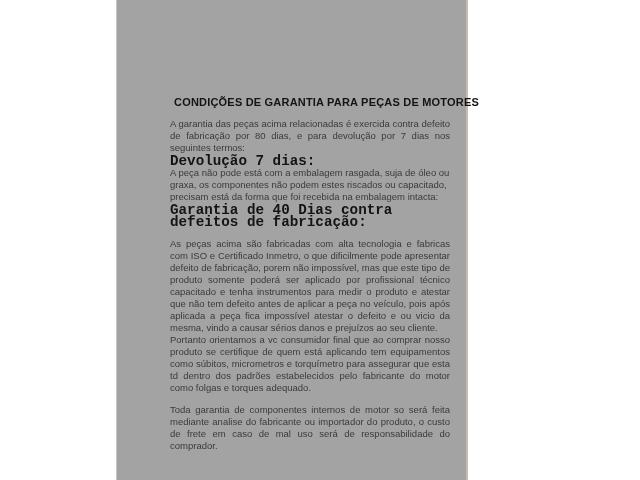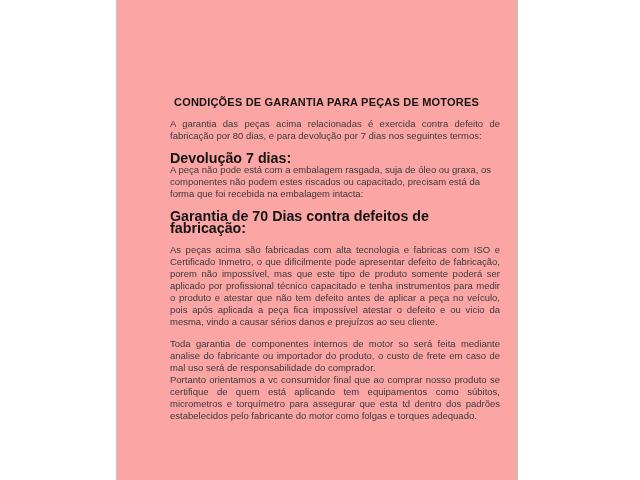--- a/index.html
+++ b/index.html
@@ -11,24 +11,24 @@
     width: 640px;
     height: 480px;
     position: relative;
     overflow: hidden;
     font-family: "Liberation Sans", sans-serif;
   }
   .page {
     position: absolute;
     left: 116px;
     top: 0;
-    width: 402px;
+    width: 352px;
     height: 480px;
     box-sizing: border-box;
-    background: #fca5a5;
+    background: #a3a3a3;
     border-left: 1px solid #c5c5c5;
     border-right: 2px solid #c6bcae;
   }
   .content {
     box-sizing: border-box;
     padding: 96px 16px 0 53px;
     color: #3a3a3a;
     font-size: 9.5px;
     line-height: 12px;
   }
@@ -45,40 +45,41 @@
   }
   .para.justify {
     text-align: justify;
   }
   .para.tight {
     margin-top: 0;
   }
   .sub-heading {
     font-weight: bold;
     color: #141414;
-    margin: 10px 0 0 0;
+    margin: 1px 0 0 0;
+    font-family: Liberation Mono, monospace;
   }
 </style>
 </head>
 <body>
 
 <div class="page">
   <div class="content">
 
     <h1 class="doc-title">CONDIÇÕES DE GARANTIA PARA PEÇAS DE MOTORES</h1>
 
 
     <p class="para justify">A garantia das peças acima relacionadas é exercida contra defeito de fabricação por 80 dias, e para devolução por 7 dias nos seguintes termos:</p>
 
     <h2 class="sub-heading">Devolução 7 dias:</h2>
 
     <p class="para tight">A peça não pode está com a embalagem rasgada, suja de óleo ou graxa, os componentes não podem estes riscados ou capacitado, precisam está da forma que foi recebida na embalagem intacta:</p>
 
-    <h2 class="sub-heading">Garantia de 70 Dias contra defeitos de fabricação:</h2>
+    <h2 class="sub-heading">Garantia de 40 Dias contra defeitos de fabricação:</h2>
 
     <p class="para justify">As peças acima são fabricadas com alta tecnologia e fabricas com ISO e Certificado Inmetro, o que dificilmente pode apresentar defeito de fabricação, porem não impossível, mas que este tipo de produto somente poderá ser aplicado por profissional técnico capacitado e tenha instrumentos para medir o produto e atestar que não tem defeito antes de aplicar a peça no veículo, pois após aplicada a peça fica impossível atestar o defeito e ou vicio da mesma, vindo a causar sérios danos e prejuízos ao seu cliente.</p>
 
+    <p class="para tight justify">Portanto orientamos a vc consumidor final que ao comprar nosso produto se certifique de quem está aplicando tem equipamentos como súbitos, micrometros e torquímetro para assegurar que esta td dentro dos padrões estabelecidos pelo fabricante do motor como folgas e torques adequado.</p>
+
     <p class="para justify">Toda garantia de componentes internos de motor so será feita mediante analise do fabricante ou importador do produto, o custo de frete em caso de mal uso será de responsabilidade do comprador.</p>
-
-    <p class="para tight justify">Portanto orientamos a vc consumidor final que ao comprar nosso produto se certifique de quem está aplicando tem equipamentos como súbitos, micrometros e torquímetro para assegurar que esta td dentro dos padrões estabelecidos pelo fabricante do motor como folgas e torques adequado.</p>
 
   </div>
 </div>
 
 </body></html>

